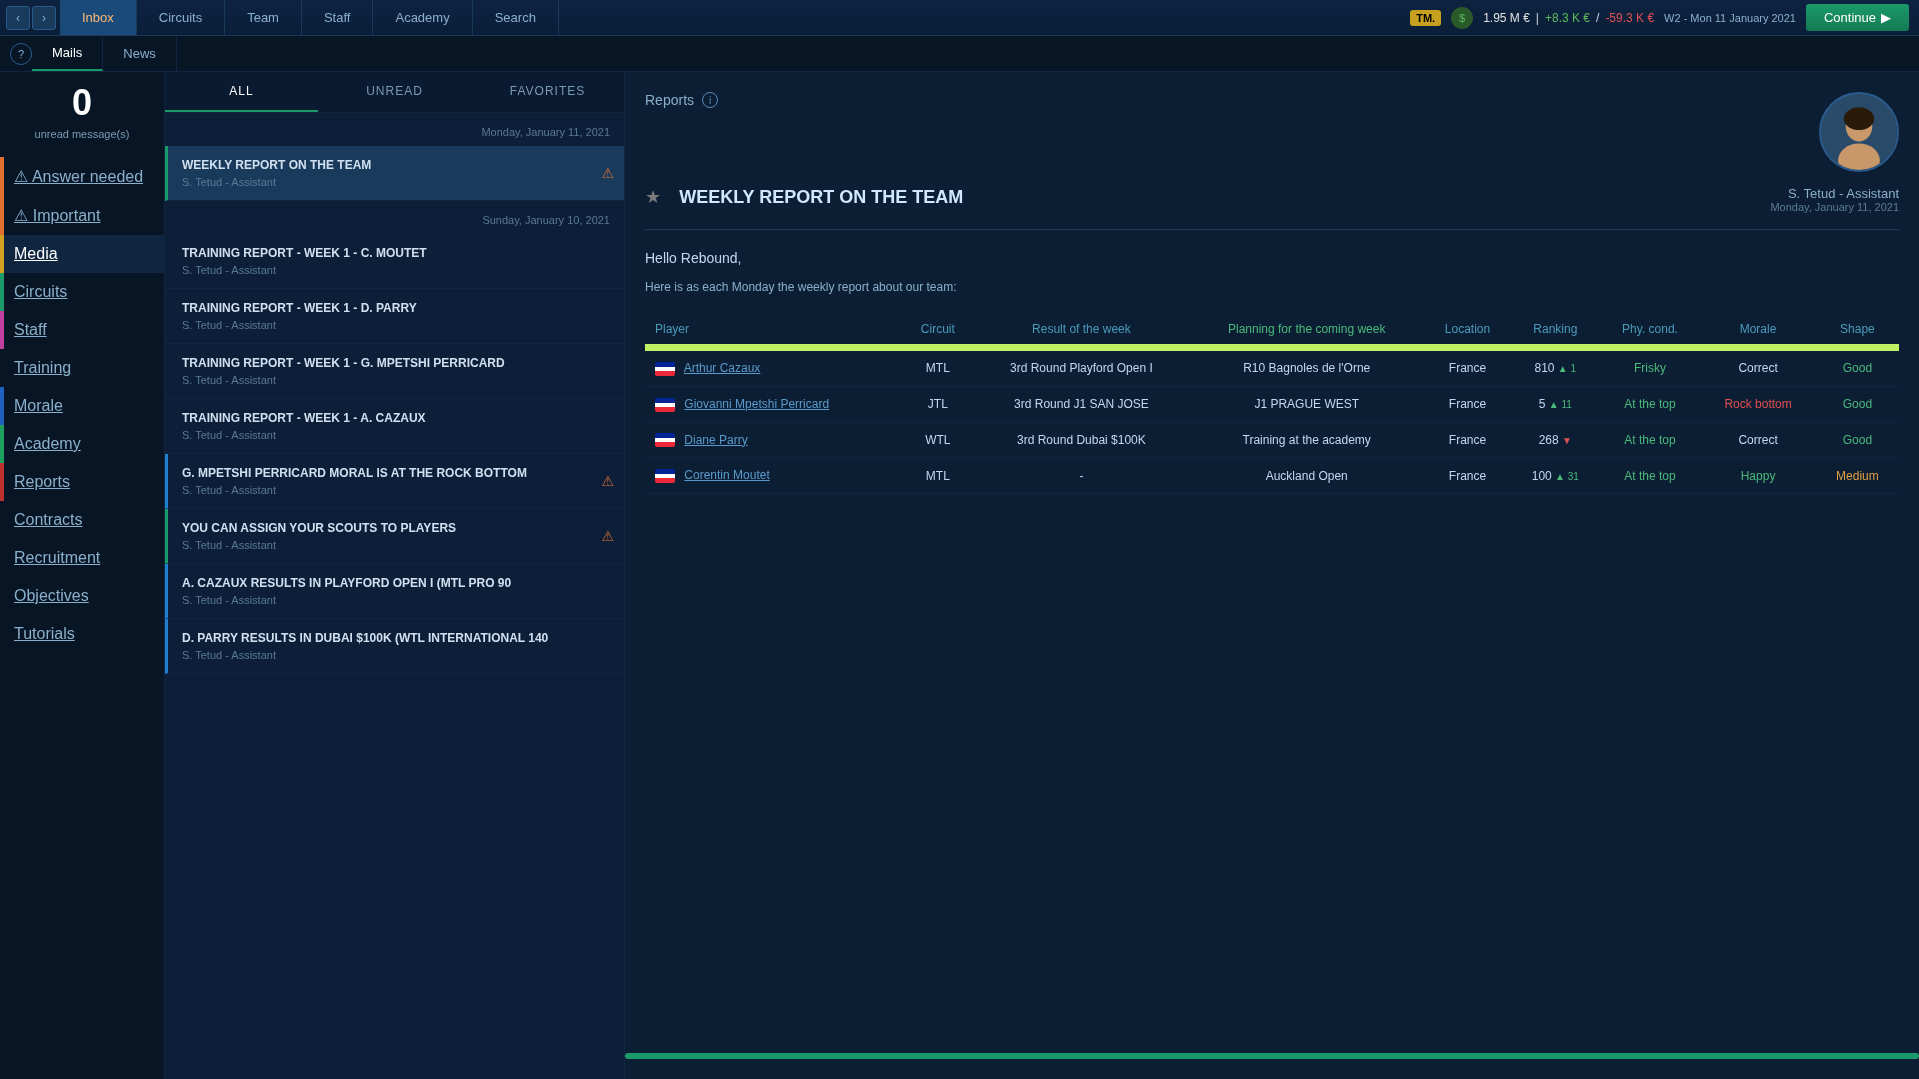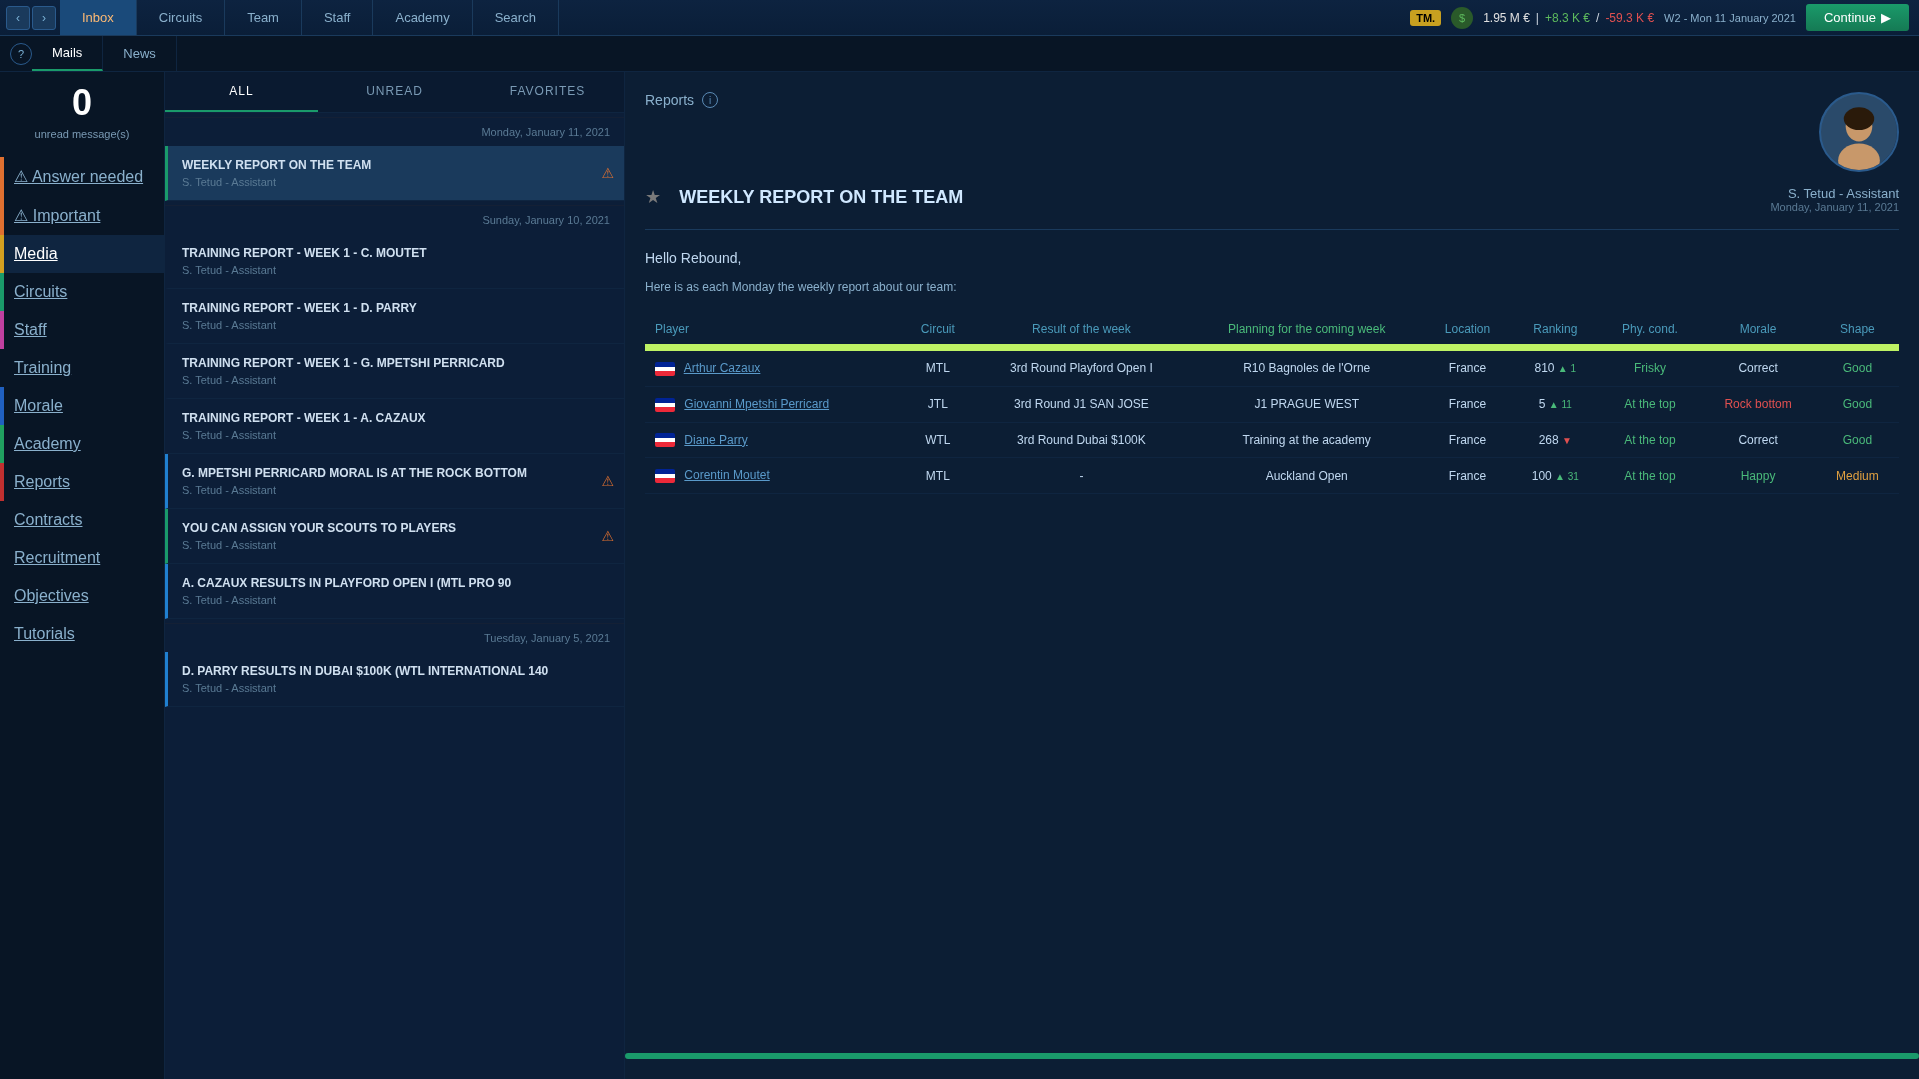--- a/index.html
+++ b/index.html
@@ -529,21 +529,20 @@
         <div class="mail-title">YOU CAN ASSIGN YOUR SCOUTS TO PLAYERS</div>
         <div class="mail-sender">S. Tetud - Assistant</div>
         <span class="mail-icon">⚠</span>
       </div>
 
       <div class="mail-item highlight">
         <div class="mail-title">A. CAZAUX RESULTS IN PLAYFORD OPEN I (MTL PRO 90</div>
         <div class="mail-sender">S. Tetud - Assistant</div>
       </div>
 
-      <div class="date-separator">Tuesday, January 5, 2021</div>
 
       <div class="mail-item highlight">
         <div class="mail-title">D. PARRY RESULTS IN DUBAI $100K (WTL INTERNATIONAL 140</div>
         <div class="mail-sender">S. Tetud - Assistant</div>
       </div>
 
     </div>
   </div>
 
   <div class="content-panel" style="position: relative;">

